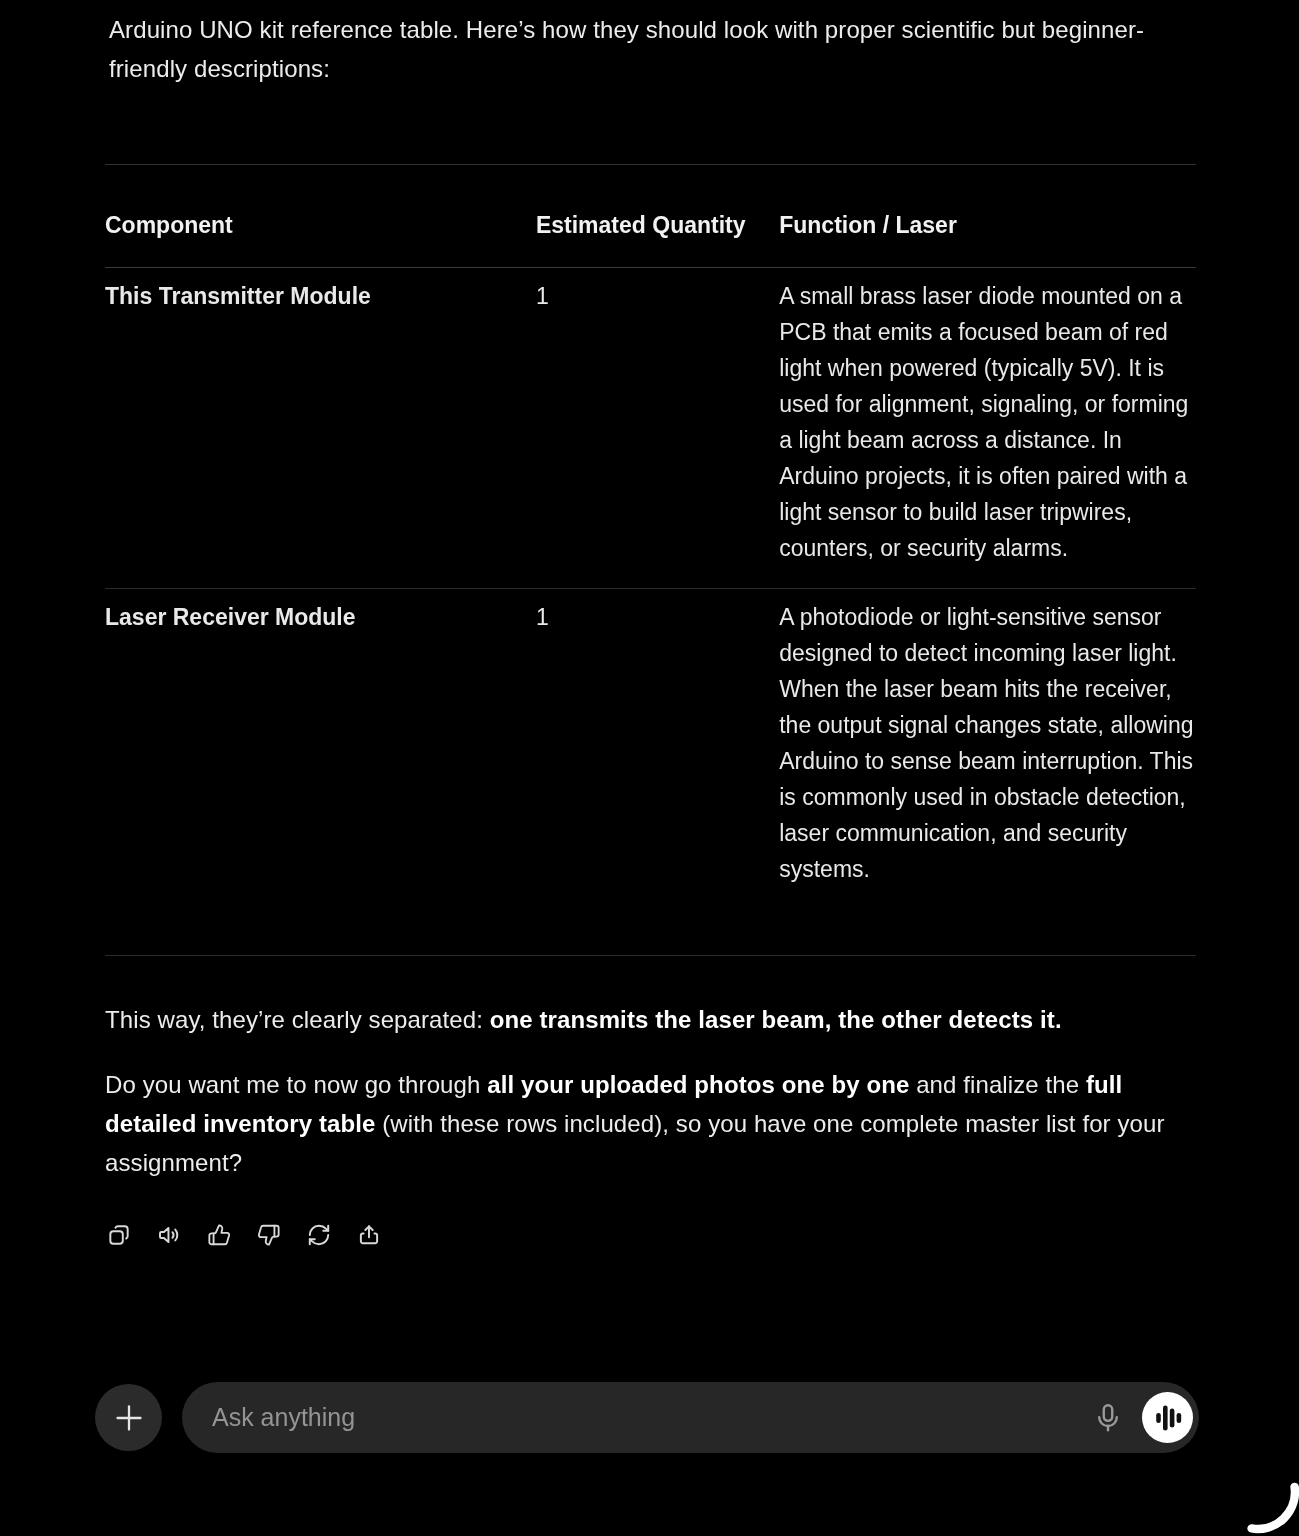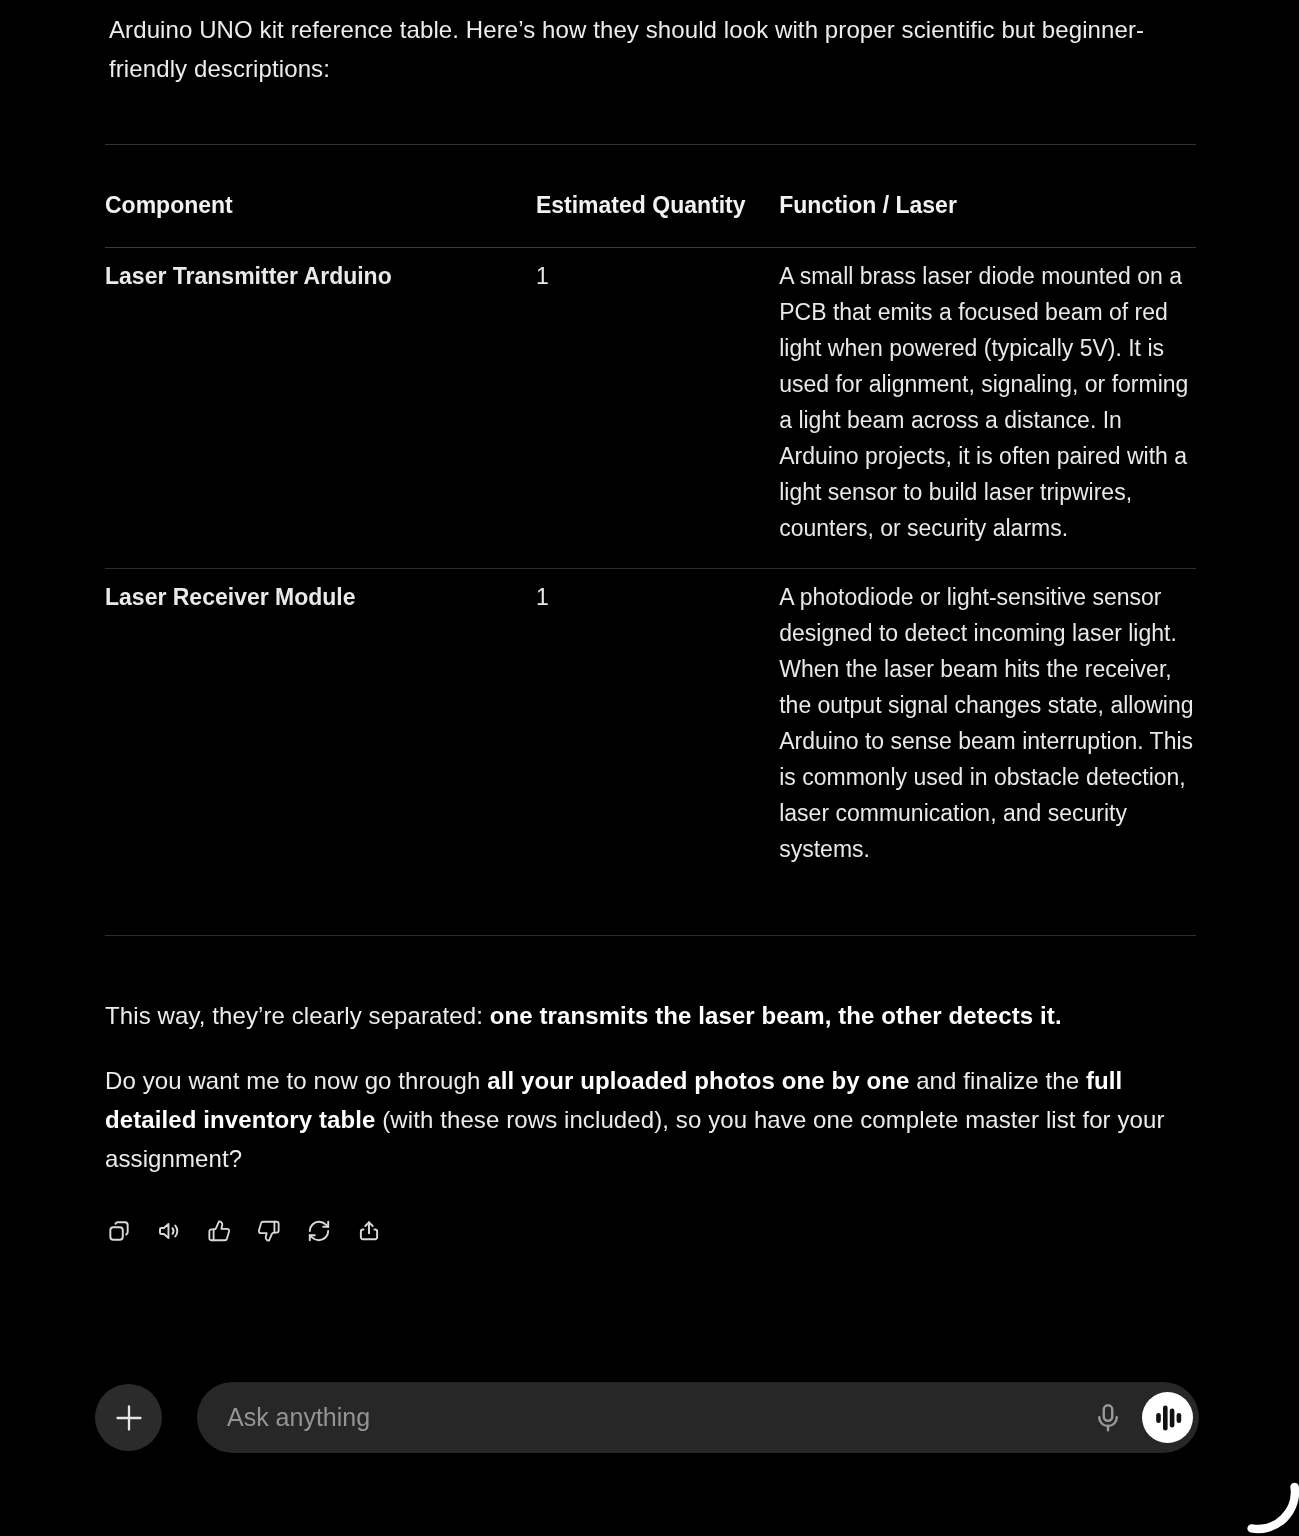--- a/index.html
+++ b/index.html
@@ -22,21 +22,21 @@
     margin: 4px;
     font-size: 24px;
     line-height: 39px;
     letter-spacing: 0.1px;
   }
   .para b { color: #ffffff; }
   table.ref-table {
     width: 100%;
     border-collapse: collapse;
     table-layout: fixed;
-    margin-top: 56px;
+    margin-top: 76px;
     border-top: 1px solid #313131;
     font-size: 23px;
     line-height: 36px;
   }
   table.ref-table col.c1 { width: 39.5%; }
   table.ref-table col.c2 { width: 22.3%; }
   table.ref-table col.c3 { width: 38.2%; }
   table.ref-table th {
     text-align: left;
     font-weight: bold;
@@ -49,21 +49,21 @@
   table.ref-table td {
     vertical-align: top;
     padding: 10px 20px 22px 0;
     color: #e9e9e9;
   }
   table.ref-table th:last-child,
   table.ref-table td:last-child { padding-right: 0; }
   table.ref-table tr.body-row-0 td { border-bottom: 1px solid #2c2c2c; }
   table.ref-table tr.body-row-1 td { padding-bottom: 68px; border-bottom: 1px solid #2c2c2c; }
   .cell-component { font-weight: bold; color: #f2f2f2; }
-  .closing { margin: 60px 0 0; }
+  .closing { margin: 44px 0 0; }
   .question { margin: 26px 0 0; }
   .actions {
     display: flex;
     gap: 23px;
     margin-top: 39px;
     align-items: center;
   }
   .action-btn {
     width: 27px; height: 27px;
     background: none; border: none; padding: 0; margin: 0;
@@ -72,21 +72,21 @@
   }
   .action-btn svg { display: block; }
   .composer {
     position: absolute;
     left: 95px;
     top: 1382px;
     width: 1104px;
     height: 71px;
     display: flex;
     align-items: center;
-    gap: 35px;
+    gap: 20px;
   }
   .plus-btn {
     width: 67px; height: 67px;
     border-radius: 50%;
     background: #2b2b2b;
     border: none; padding: 0;
     display: flex; align-items: center; justify-content: center;
     flex: none;
     cursor: pointer;
   }
@@ -150,21 +150,21 @@
       </colgroup>
     <thead>
       <tr>
         <th>Component</th>
         <th>Estimated Quantity</th>
         <th>Function / Laser</th>
       </tr>
     </thead>
     <tbody>
       <tr class="body-row-0">
-        <td class="cell-component">Laser Transmitter Arduino</td>
+        <td class="cell-component">This Transmitter Module</td>
         <td>1</td>
         <td>A small brass laser diode mounted on a PCB that emits a focused beam of red light when powered (typically 5V). It is used for alignment, signaling, or forming a light beam across a distance. In Arduino projects, it is often paired with a light sensor to build laser tripwires, counters, or security alarms.</td>
       </tr>
       <tr class="body-row-1">
         <td class="cell-component">Laser Receiver Module</td>
         <td>1</td>
         <td>A photodiode or light-sensitive sensor designed to detect incoming laser light. When the laser beam hits the receiver, the output signal changes state, allowing Arduino to sense beam interruption. This is commonly used in obstacle detection, laser communication, and security systems.</td>
       </tr>
     </tbody>
   </table>

